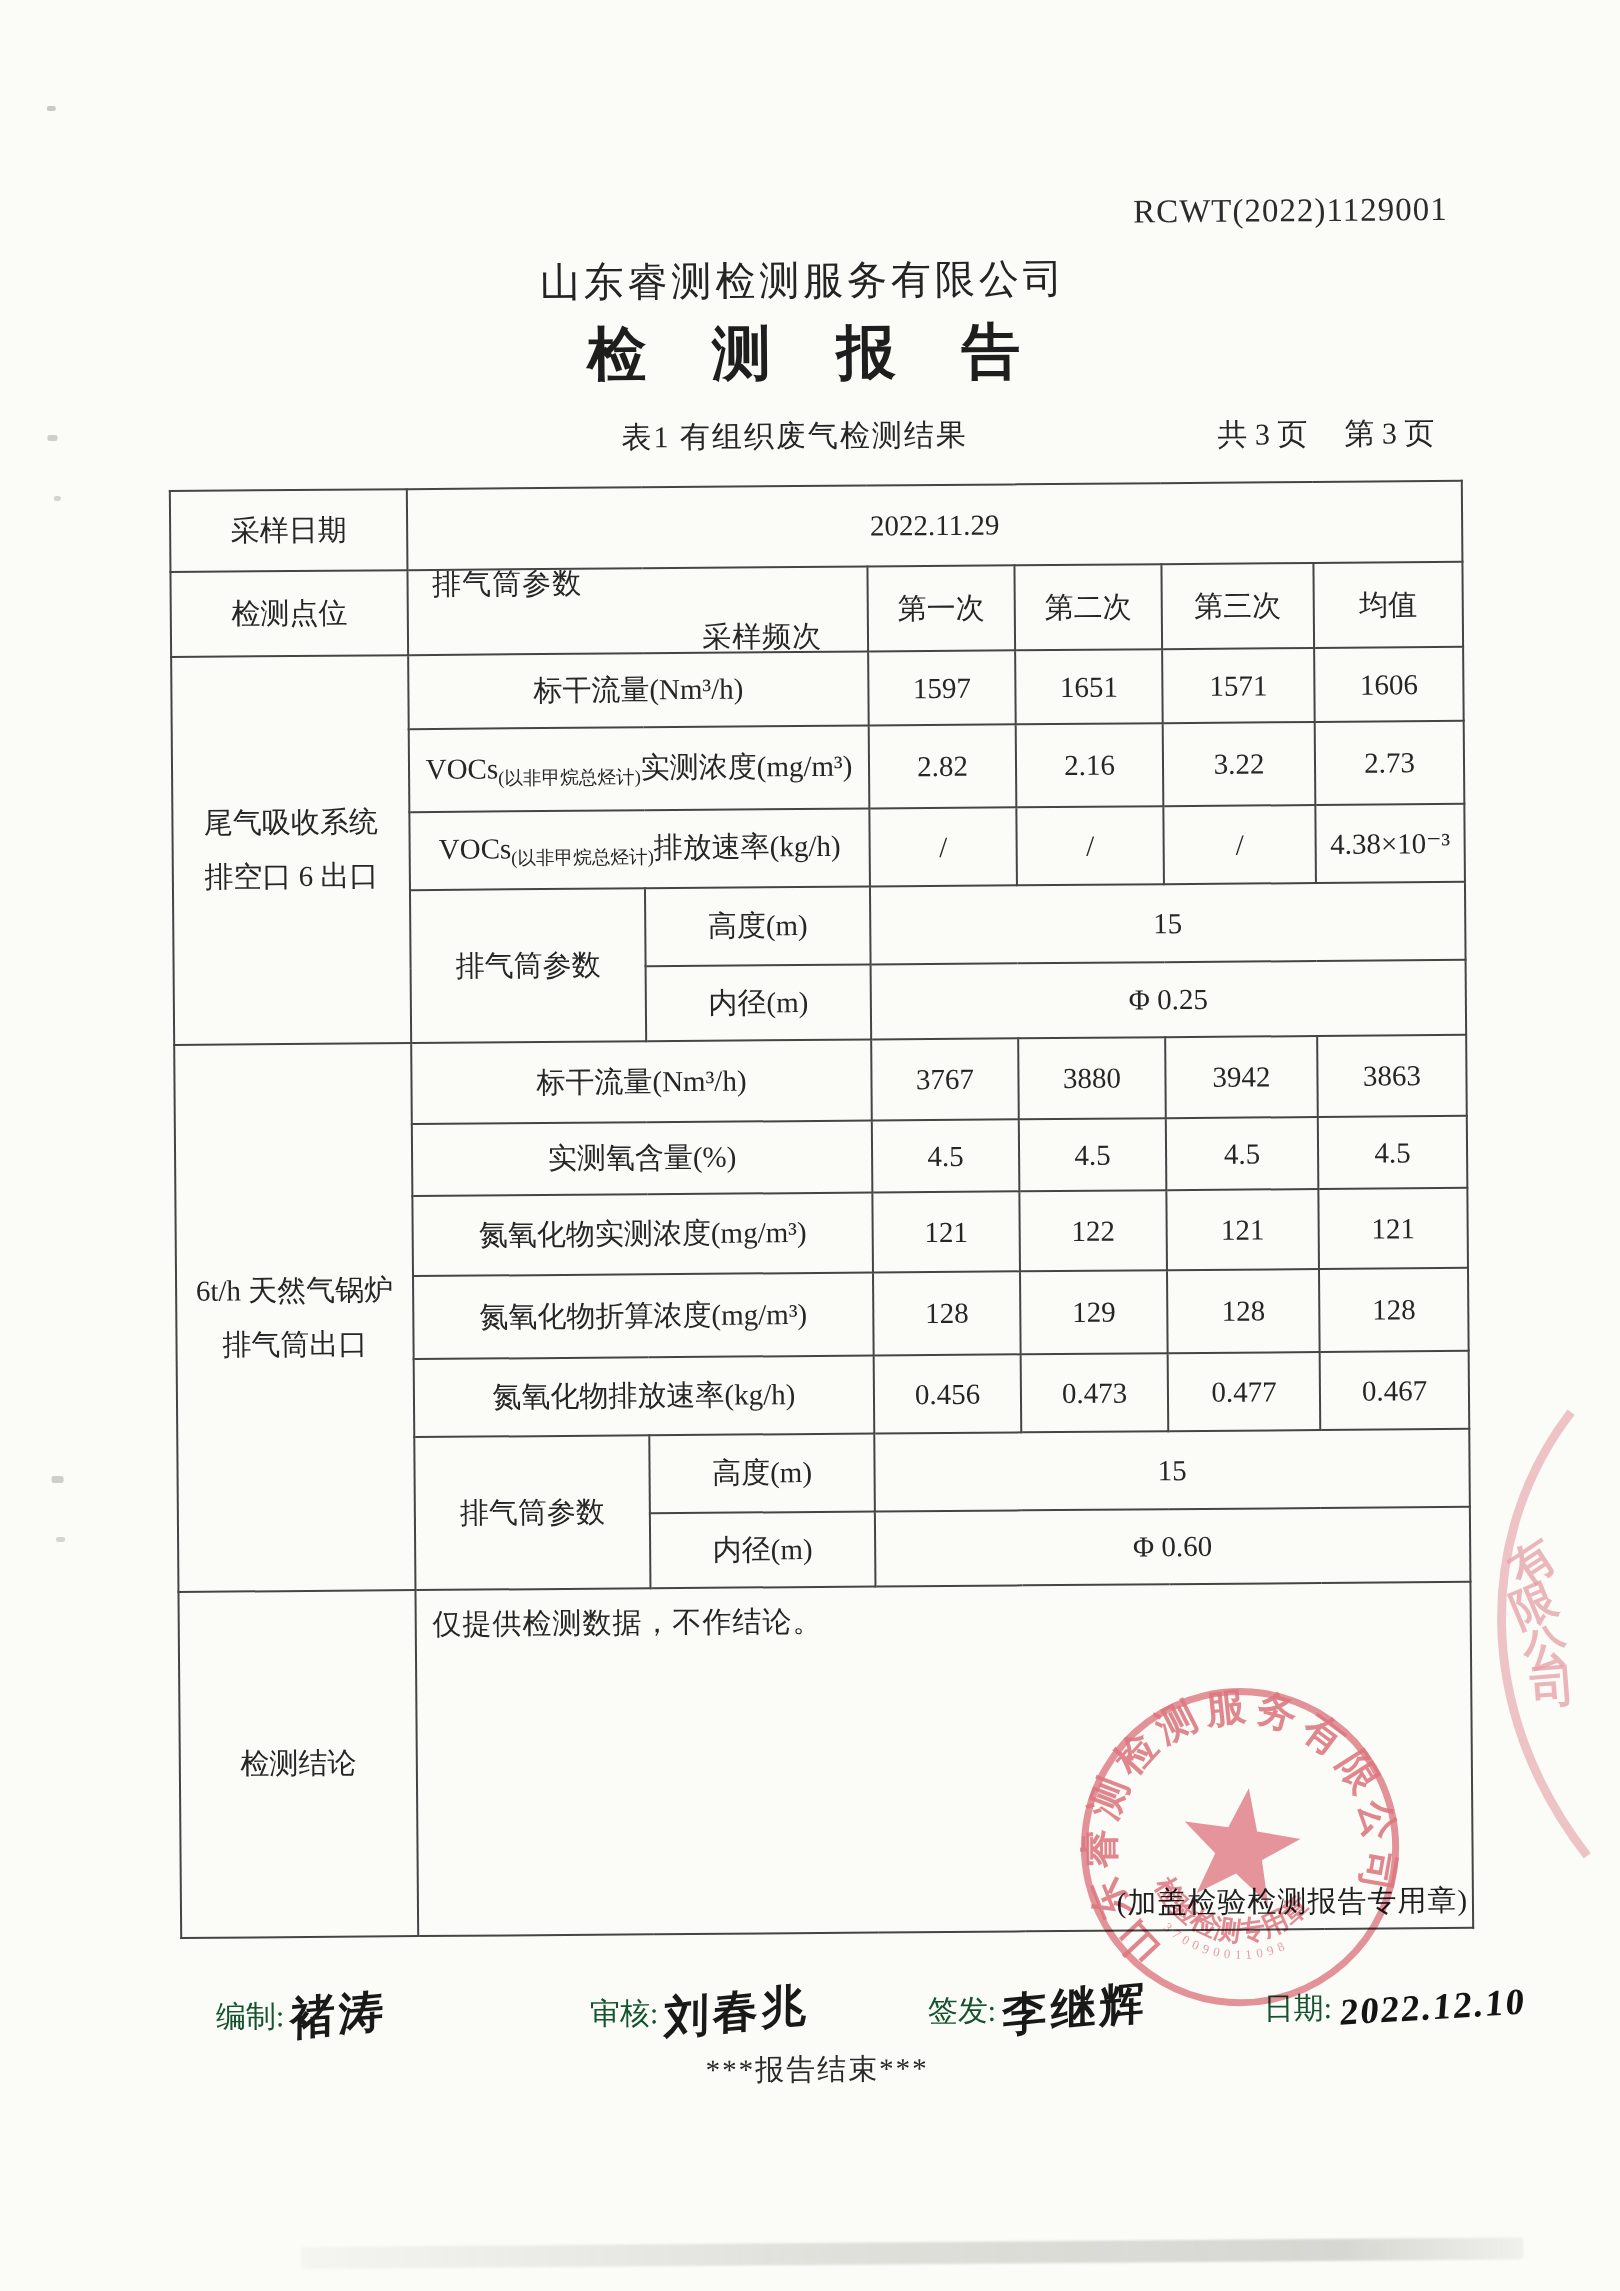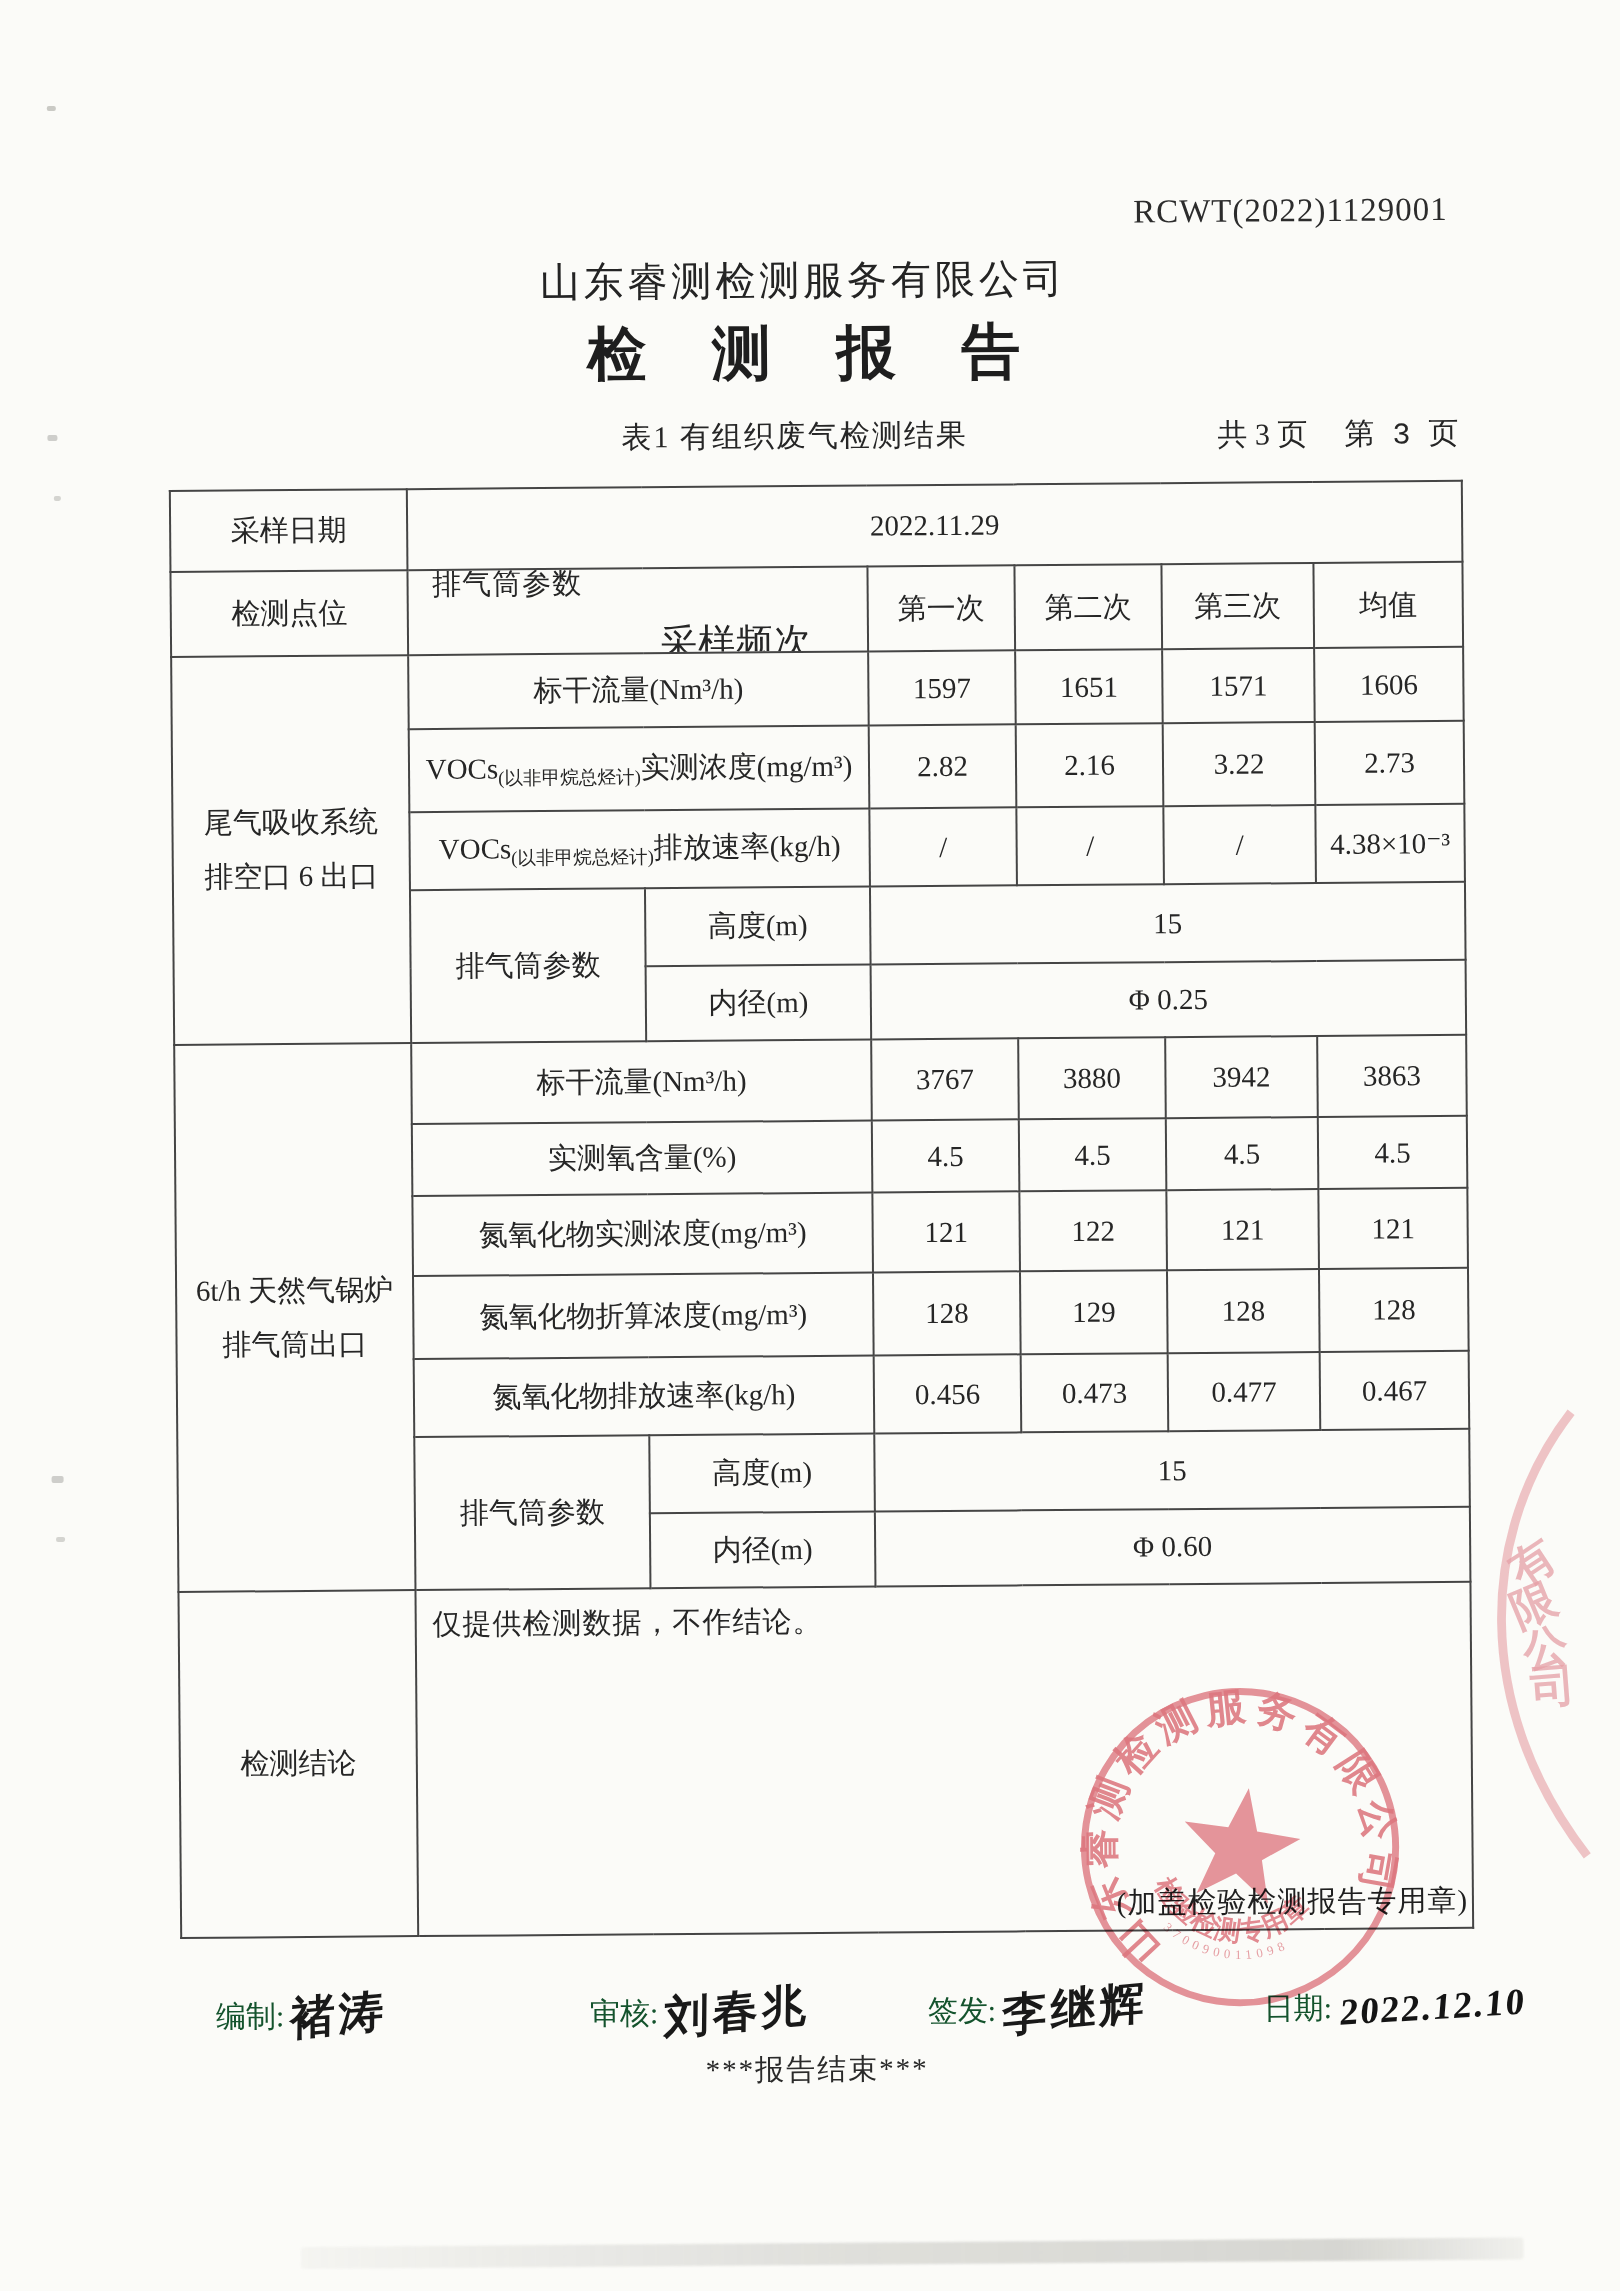--- a/index.html
+++ b/index.html
@@ -32,42 +32,42 @@
   }
   .caption{
     position:absolute;top:416px;left:627px;
     font-size:30px;letter-spacing:2px;color:#262626;
   }
   .pages{
     position:absolute;top:418px;left:1223px;
     font-size:30px;color:#262626;
   }
   .pages span{margin-right:37px;}
-  .pages span:last-child{margin-right:12px;font-family:Liberation Mono, monospace;}
+  .pages span:last-child{margin-right:12px;}
   
   table.main{
     position:absolute;left:174px;top:485px;
     width:1293px;border-collapse:collapse;table-layout:fixed;
     font-size:29px;color:#262626;
   }
   table.main td{
     border:2px solid #454545;
     text-align:center;vertical-align:middle;
     padding:0 3.9px;overflow:hidden;
   }
   table.main{border:2.9px solid #3d3d3d;}
   td.pointcell{line-height:1.85;}
   td.itemcell{text-align:center;}
   .sub{font-size:18.6px;vertical-align:-5.9px;letter-spacing:0;}
   
   td.diag-cell{position:relative;padding:0;}
   .diag-wrap{position:relative;width:100%;height:100%;}
   svg.diag{position:absolute;inset:0;width:100%;height:100%;display:block;}
   .diag-top{
-    position:absolute;top:7.8px;right:51px;font-size:37px;letter-spacing:1px;
+    position:absolute;top:7.8px;right:41px;font-size:29px;letter-spacing:1px;
   }
   .diag-bottom{
     position:absolute;bottom:7.8px;left:19.6px;font-size:29px;letter-spacing:1px;
   }
   
   td.conclusion-cell{position:relative;vertical-align:top;text-align:left;}
   .conclusion-text{
     position:absolute;top:13.7px;left:15.7px;font-size:29px;letter-spacing:1px;
   }
   .stamp-note{

